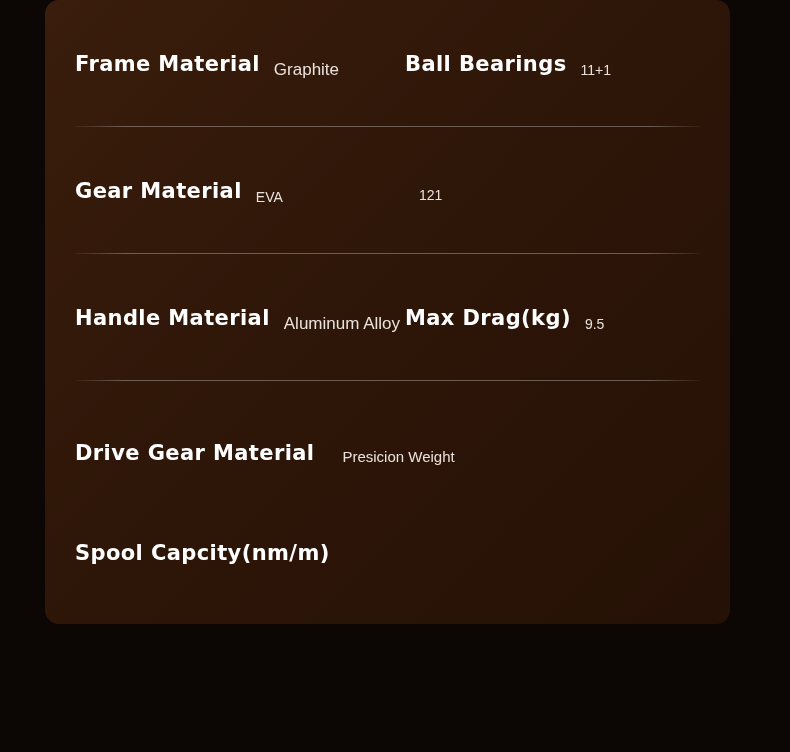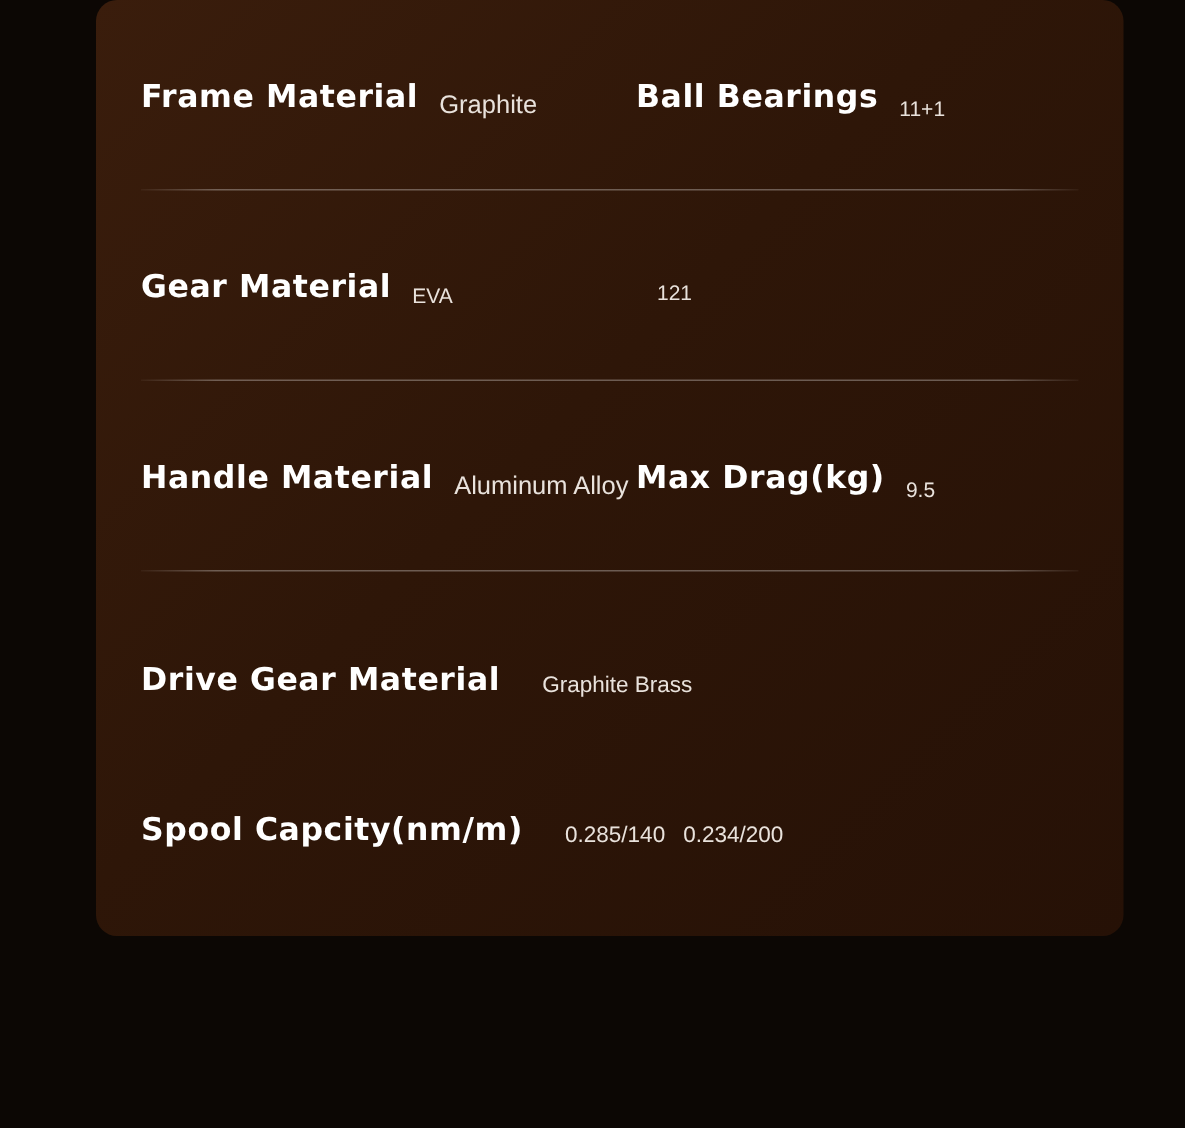--- a/index.html
+++ b/index.html
@@ -14,21 +14,21 @@
     font-family: "Liberation Sans", sans-serif;
   }
   .page {
     position: relative;
     width: 790px;
     height: 752px;
     background: #0c0704;
   }
   .spec-card {
     position: absolute;
-    left: 64px;
+    left: 45px;
     top: 0px;
     width: 685px;
     height: 624px;
     background: linear-gradient(135deg, #3a1d0c 0%, #2e1608 45%, #261106 100%);
     border-radius: 14px;
     box-sizing: border-box;
     overflow: hidden;
   }
   .rows {
     position: absolute;
@@ -62,21 +62,20 @@
   .cell {
     display: flex;
     align-items: baseline;
   }
   .cell-left {
     width: 330px;
     flex: 0 0 330px;
   }
   .cell-right {
     flex: 1 1 auto;
-    align-items: flex-end;
   }
   .label {
     color: #ffffff;
     font-family: "DejaVu Sans", sans-serif;
     font-weight: bold;
     font-size: 21px;
     letter-spacing: 0.4px;
     white-space: nowrap;
   }
   .value {
@@ -151,26 +150,22 @@
           </div>
           <div class="cell cell-right">
             <span class="label">Max Drag(kg)</span>
             <span class="value small">9.5</span>
           </div>
         </div>
       </div>
 
       <div class="row-wide" style="margin-top:22px;">
         <span class="label">Drive Gear Material</span>
-        <span class="value">Graphite Brass</span>
+        <span class="value">Presicion Weight</span>
       </div>
 
       <div class="row-wide">
         <span class="label">Spool Capcity(nm/m)</span>
-        <span class="spool-values">
-          <span class="value">0.285/140</span>
-          <span class="value" style="margin-left:0;">0.234/200</span>
-        </span>
       </div>
 
     </div>
   </div>
 </div>
 
 </body></html>

